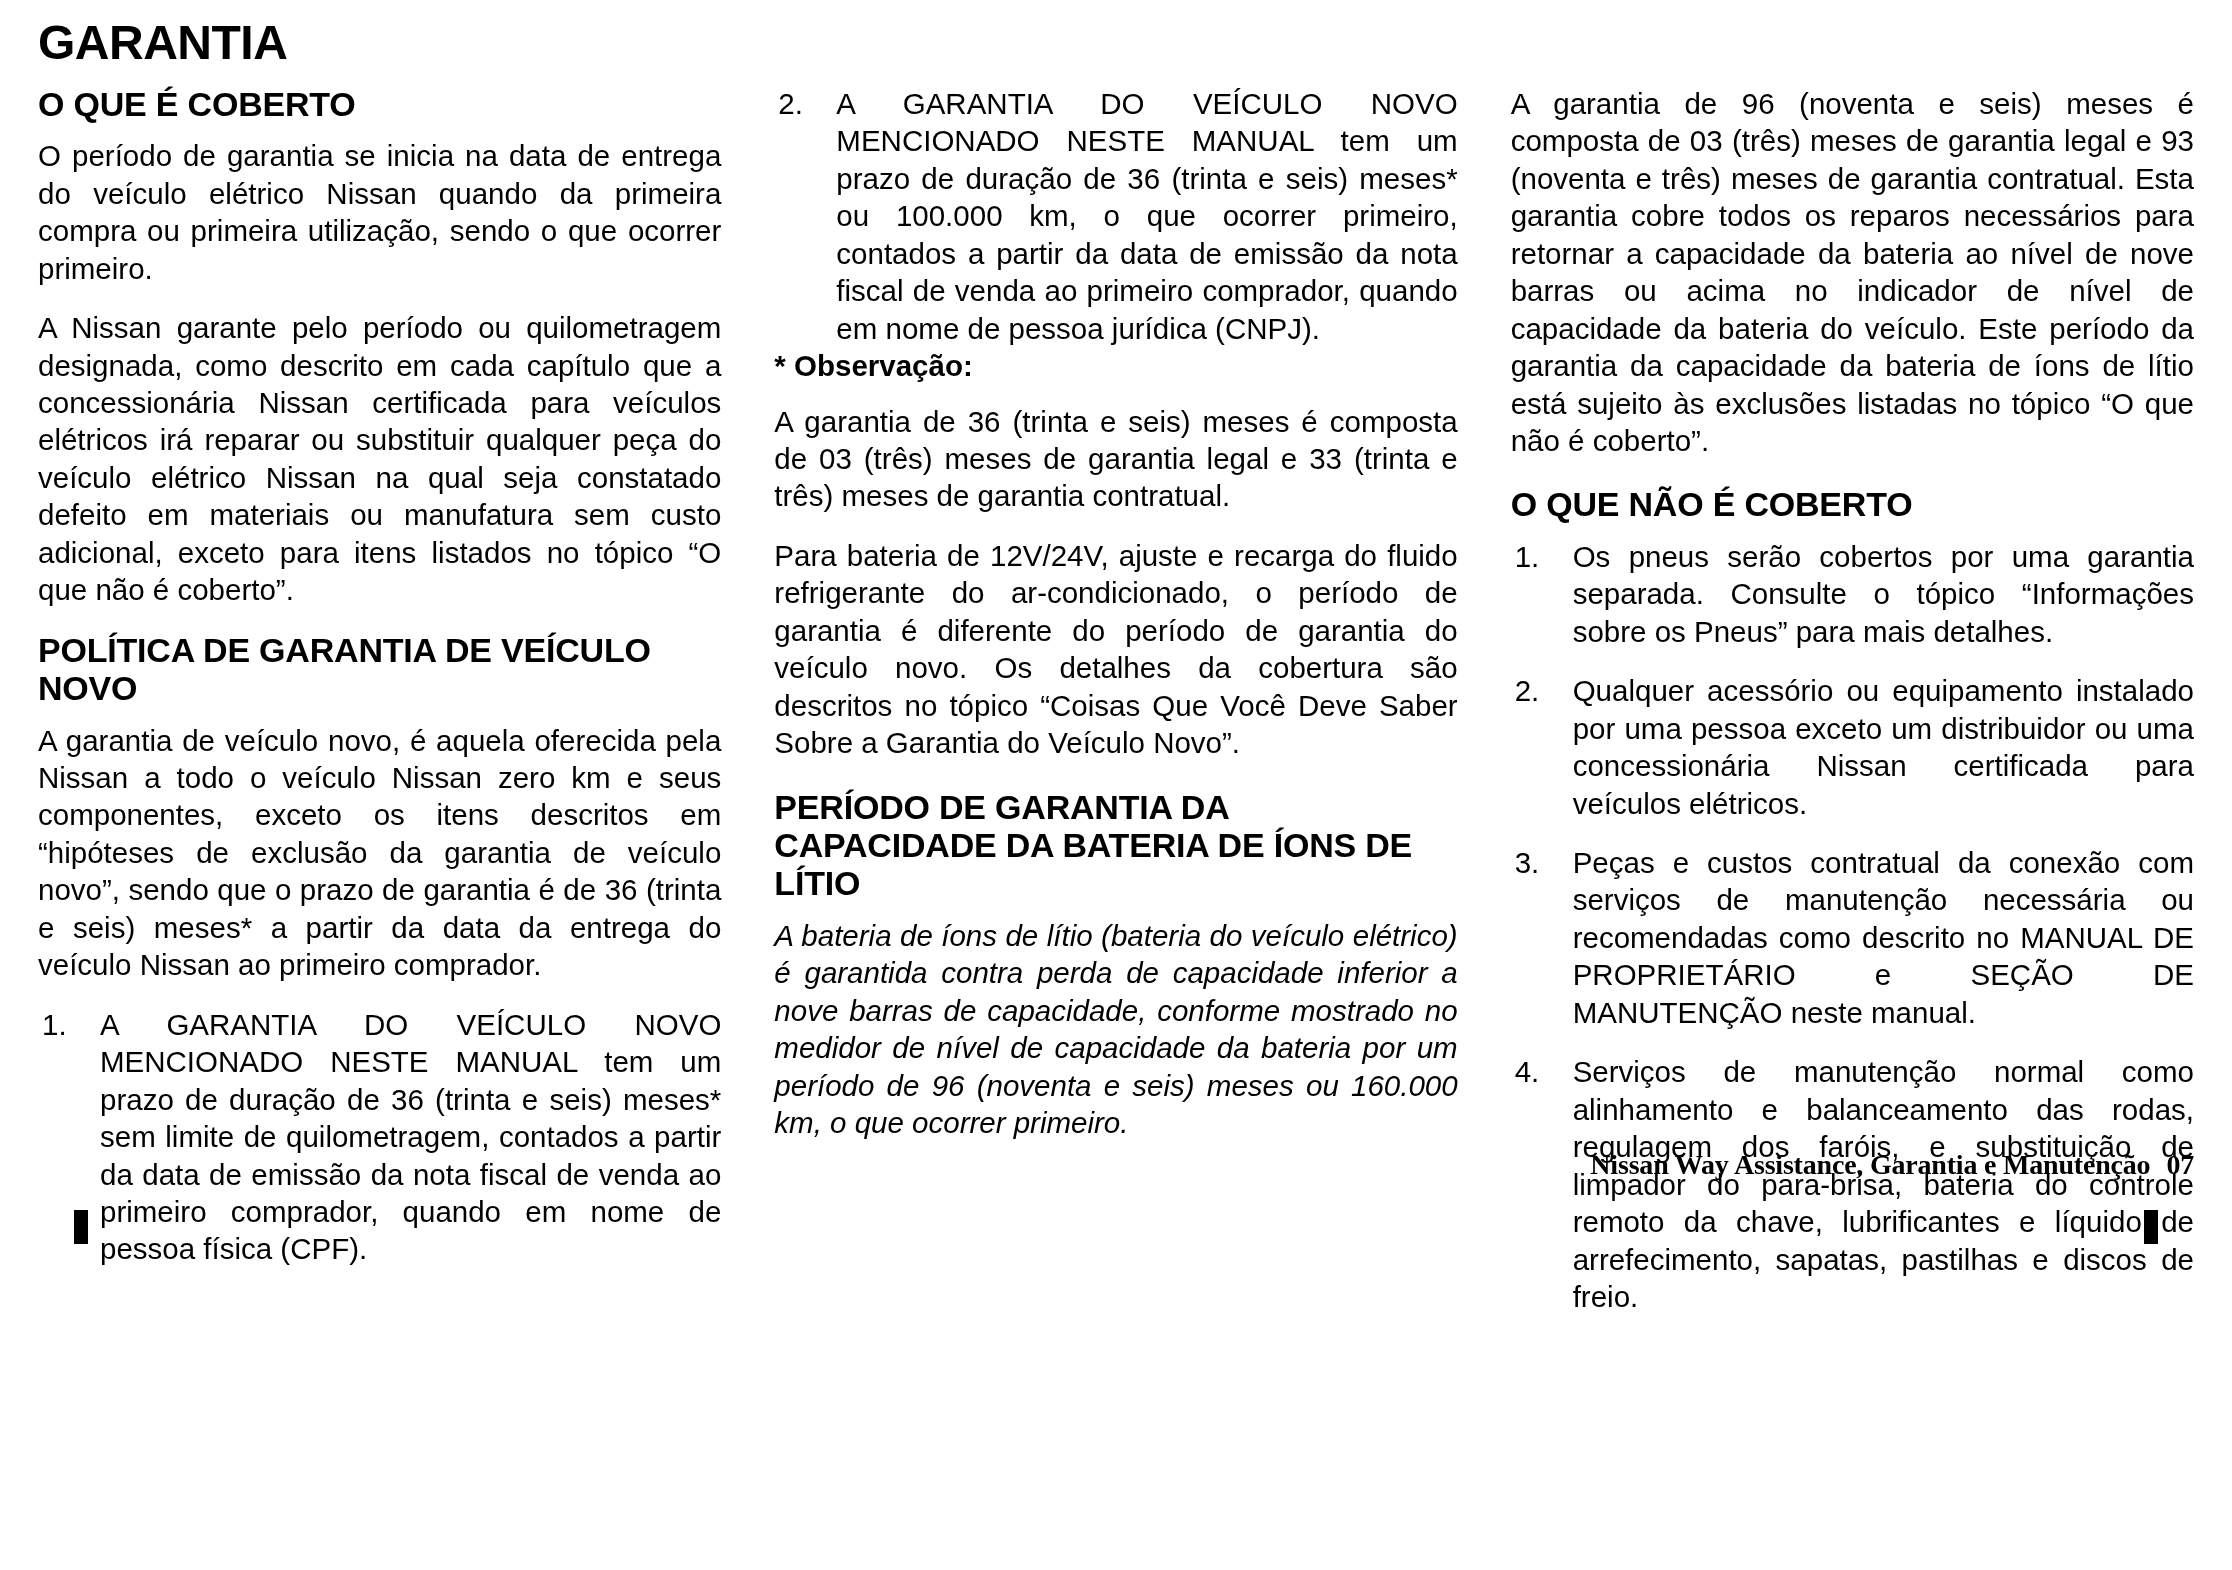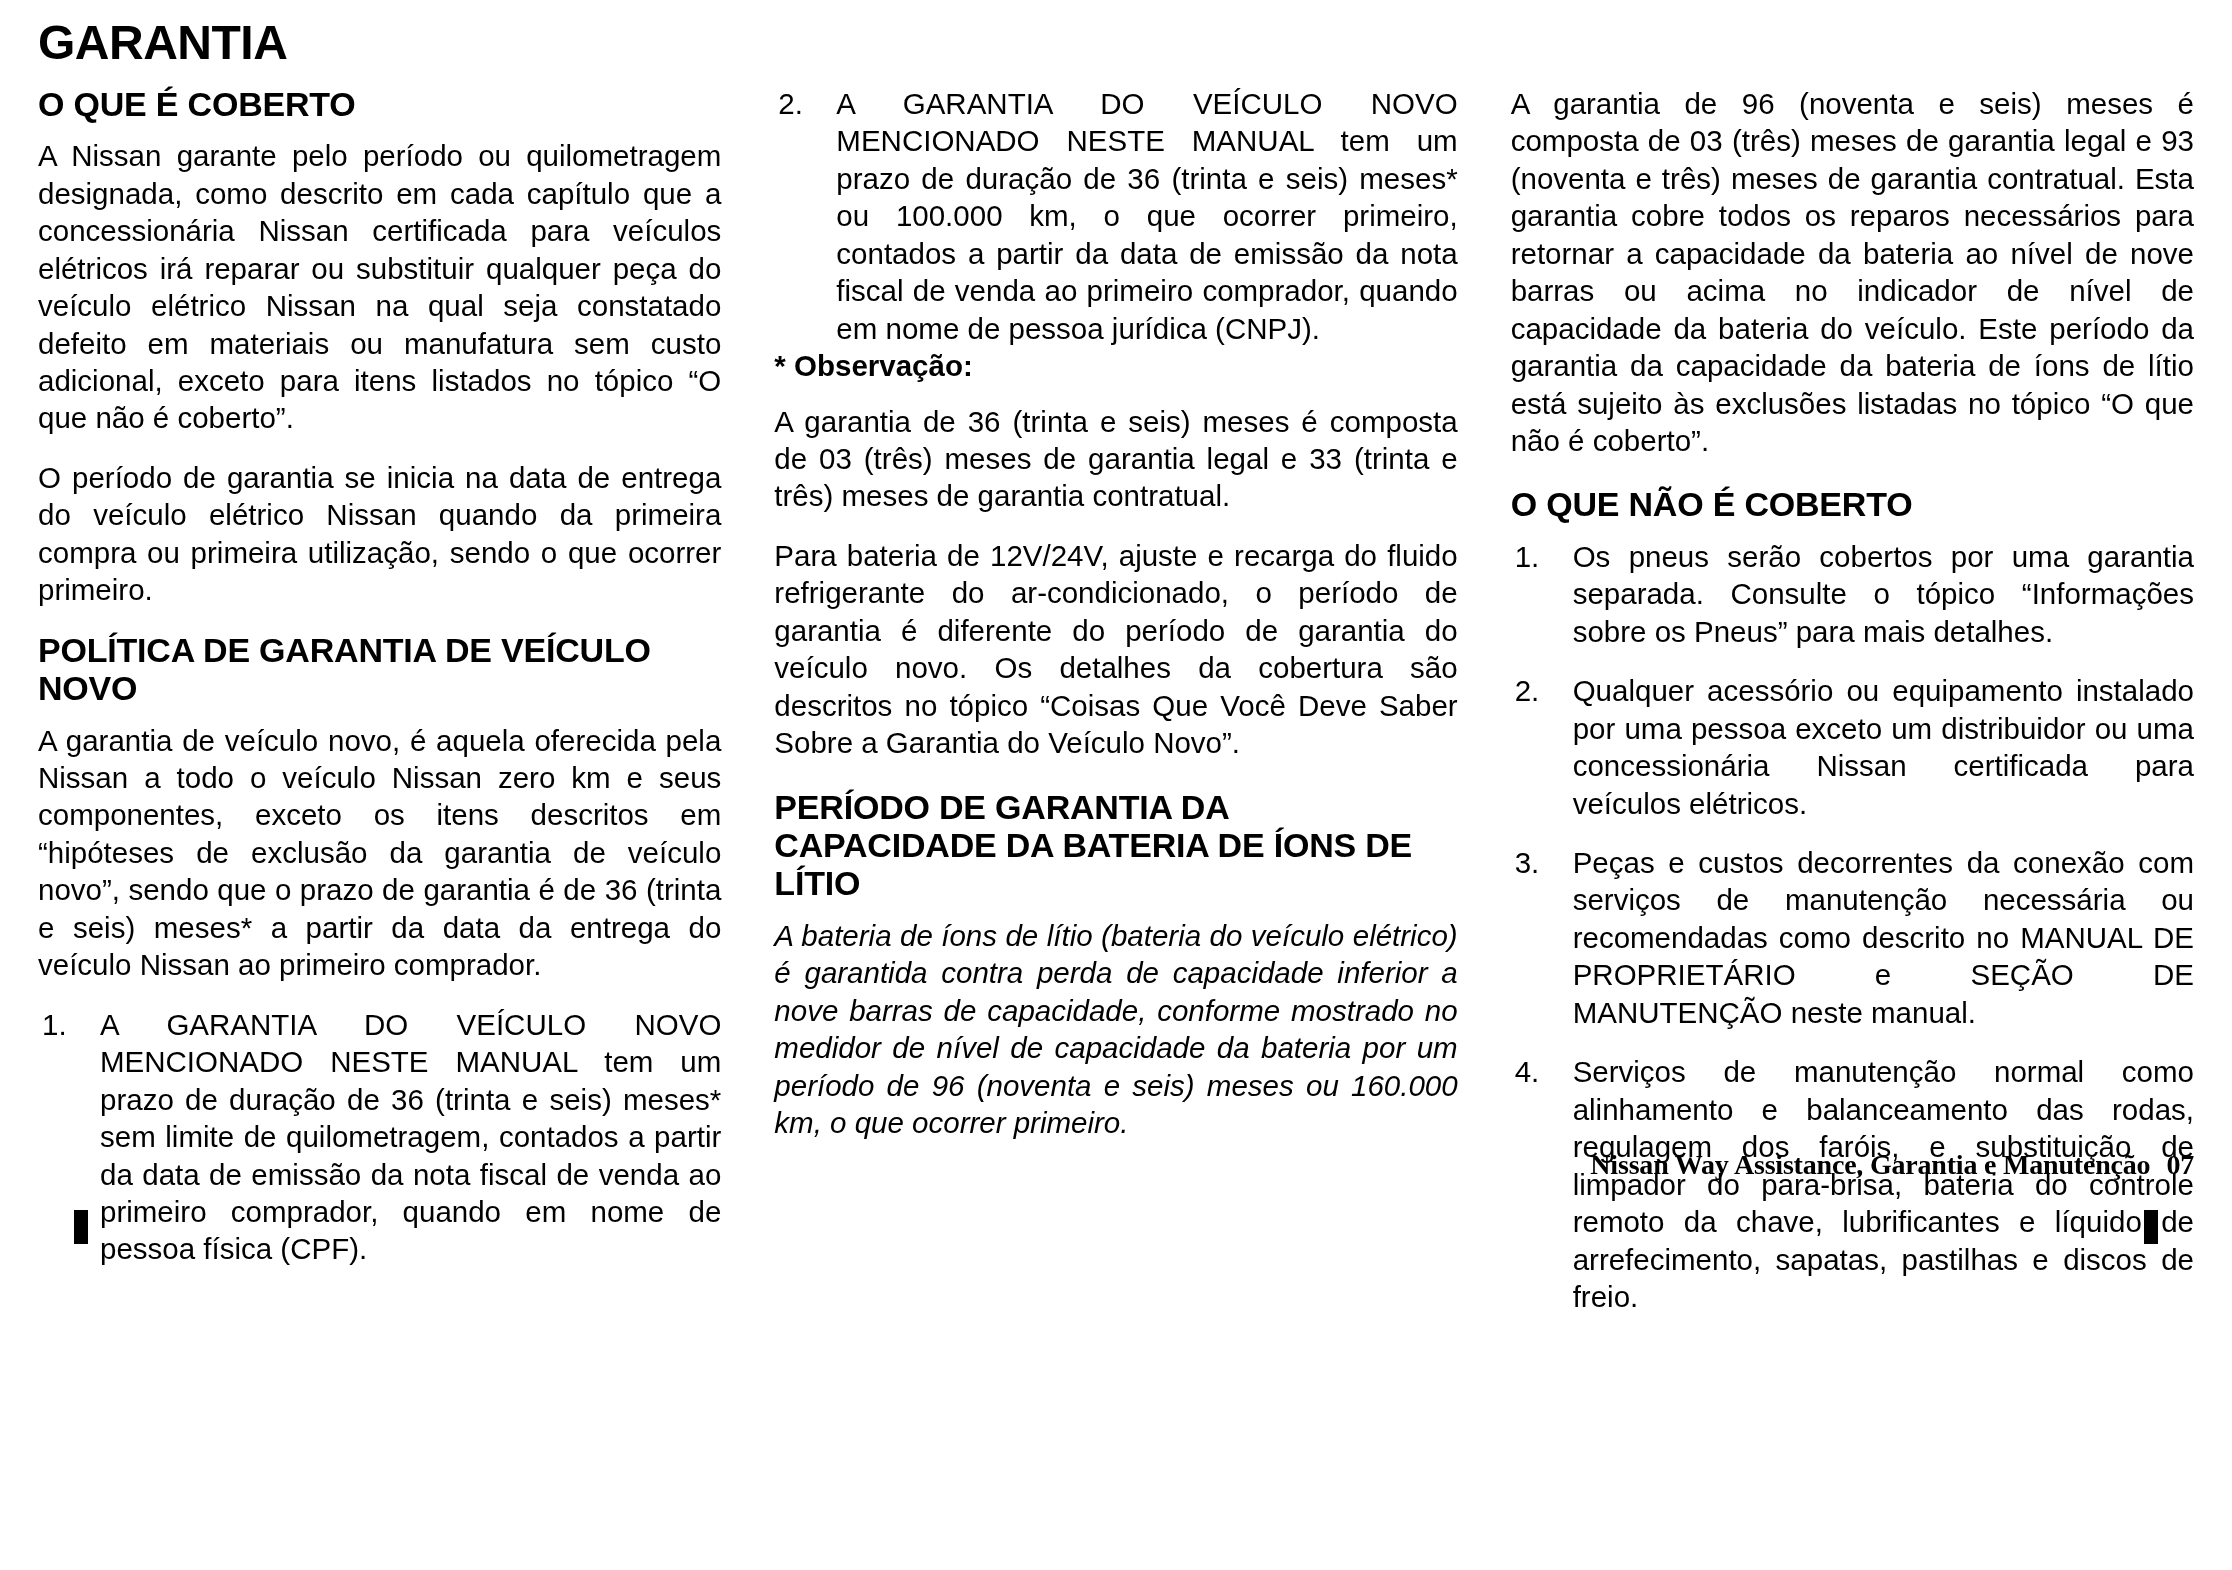--- a/index.html
+++ b/index.html
@@ -132,22 +132,22 @@
 <body>
 
 <div class="page">
 
   <h1 class="page-title">GARANTIA</h1>
 
   <div class="columns">
 
     <div class="col c1">
       <h2 class="section-head">O QUE É COBERTO</h2>
+      <p class="body">O período de garantia se inicia na data de entrega do veículo elétrico Nissan quando da primeira compra ou primeira utilização, sendo o que ocorrer primeiro.</p>
       <p class="body">A Nissan garante pelo período ou quilometragem designada, como descrito em cada capítulo que a concessionária Nissan certificada para veículos elétricos irá reparar ou substituir qualquer peça do veículo elétrico Nissan na qual seja constatado defeito em materiais ou manufatura sem custo adicional, exceto para itens listados no tópico “O que não é coberto”.</p>
-      <p class="body">O período de garantia se inicia na data de entrega do veículo elétrico Nissan quando da primeira compra ou primeira utilização, sendo o que ocorrer primeiro.</p>
       <h2 class="section-head">POLÍTICA DE GARANTIA DE VEÍCULO NOVO</h2>
       <p class="body">A garantia de veículo novo, é aquela oferecida pela Nissan a todo o veículo Nissan zero km e seus componentes, exceto os itens descritos em “hipóteses de exclusão da garantia de veículo novo”, sendo que o prazo de garantia é de 36 (trinta e seis) meses* a partir da data da entrega do veículo Nissan ao primeiro comprador.</p>
       <ol class="numlist">
         <li>
           <span class="num">1.</span>
           <span>A GARANTIA DO VEÍCULO NOVO MENCIONADO NESTE MANUAL tem um prazo de duração de 36 (trinta e seis) meses* sem limite de quilometragem, contados a partir da data de emissão da nota fiscal de venda ao primeiro comprador, quando em nome de pessoa física (CPF).</span>
         </li>
       </ol>
     </div>
 
@@ -172,21 +172,21 @@
         <li>
           <span class="num">1.</span>
           <span>Os pneus serão cobertos por uma garantia separada. Consulte o tópico “Informações sobre os Pneus” para mais detalhes.</span>
         </li>
         <li>
           <span class="num">2.</span>
           <span>Qualquer acessório ou equipamento instalado por uma pessoa exceto um distribuidor ou uma concessionária Nissan certificada para veículos elétricos.</span>
         </li>
         <li>
           <span class="num">3.</span>
-          <span>Peças e custos decorrentes da conexão com serviços de manutenção necessária ou recomendadas como descrito no MANUAL DE PROPRIETÁRIO e SEÇÃO DE MANUTENÇÃO neste manual.</span>
+          <span>Peças e custos contratual da conexão com serviços de manutenção necessária ou recomendadas como descrito no MANUAL DE PROPRIETÁRIO e SEÇÃO DE MANUTENÇÃO neste manual.</span>
         </li>
         <li>
           <span class="num">4.</span>
           <span>Serviços de manutenção normal como alinhamento e balanceamento das rodas, regulagem dos faróis, e substituição de limpador do para-brisa, bateria do controle remoto da chave, lubrificantes e líquido de arrefecimento, sapatas, pastilhas e discos de freio.</span>
         </li>
       </ol>
     </div>
 
   </div>
 

